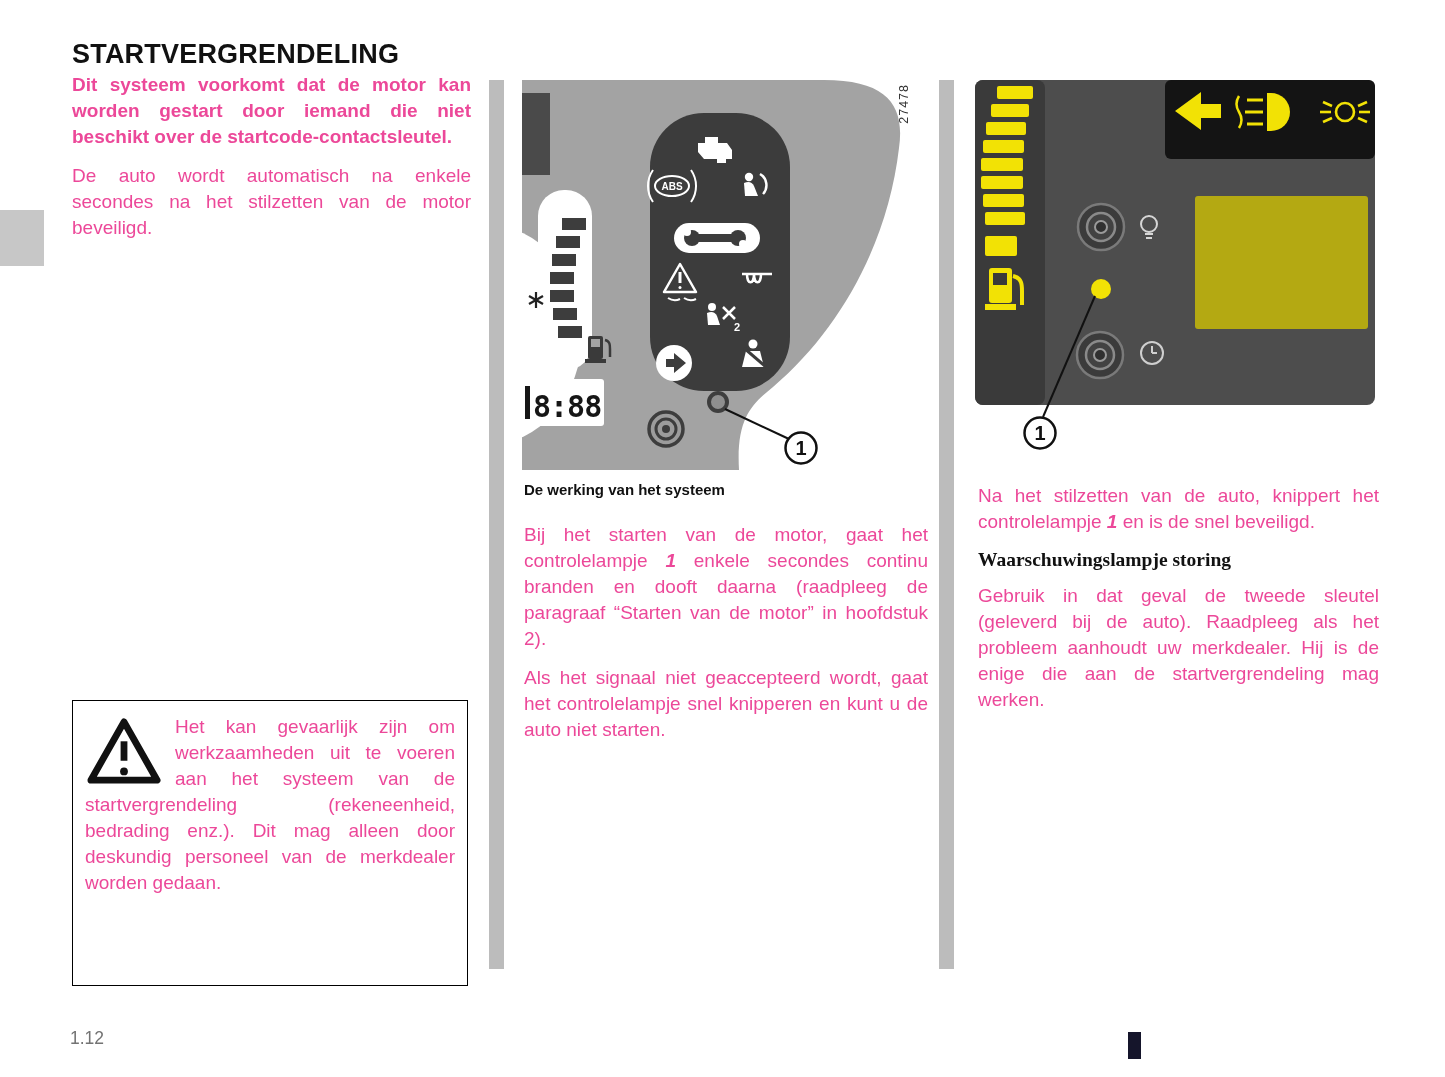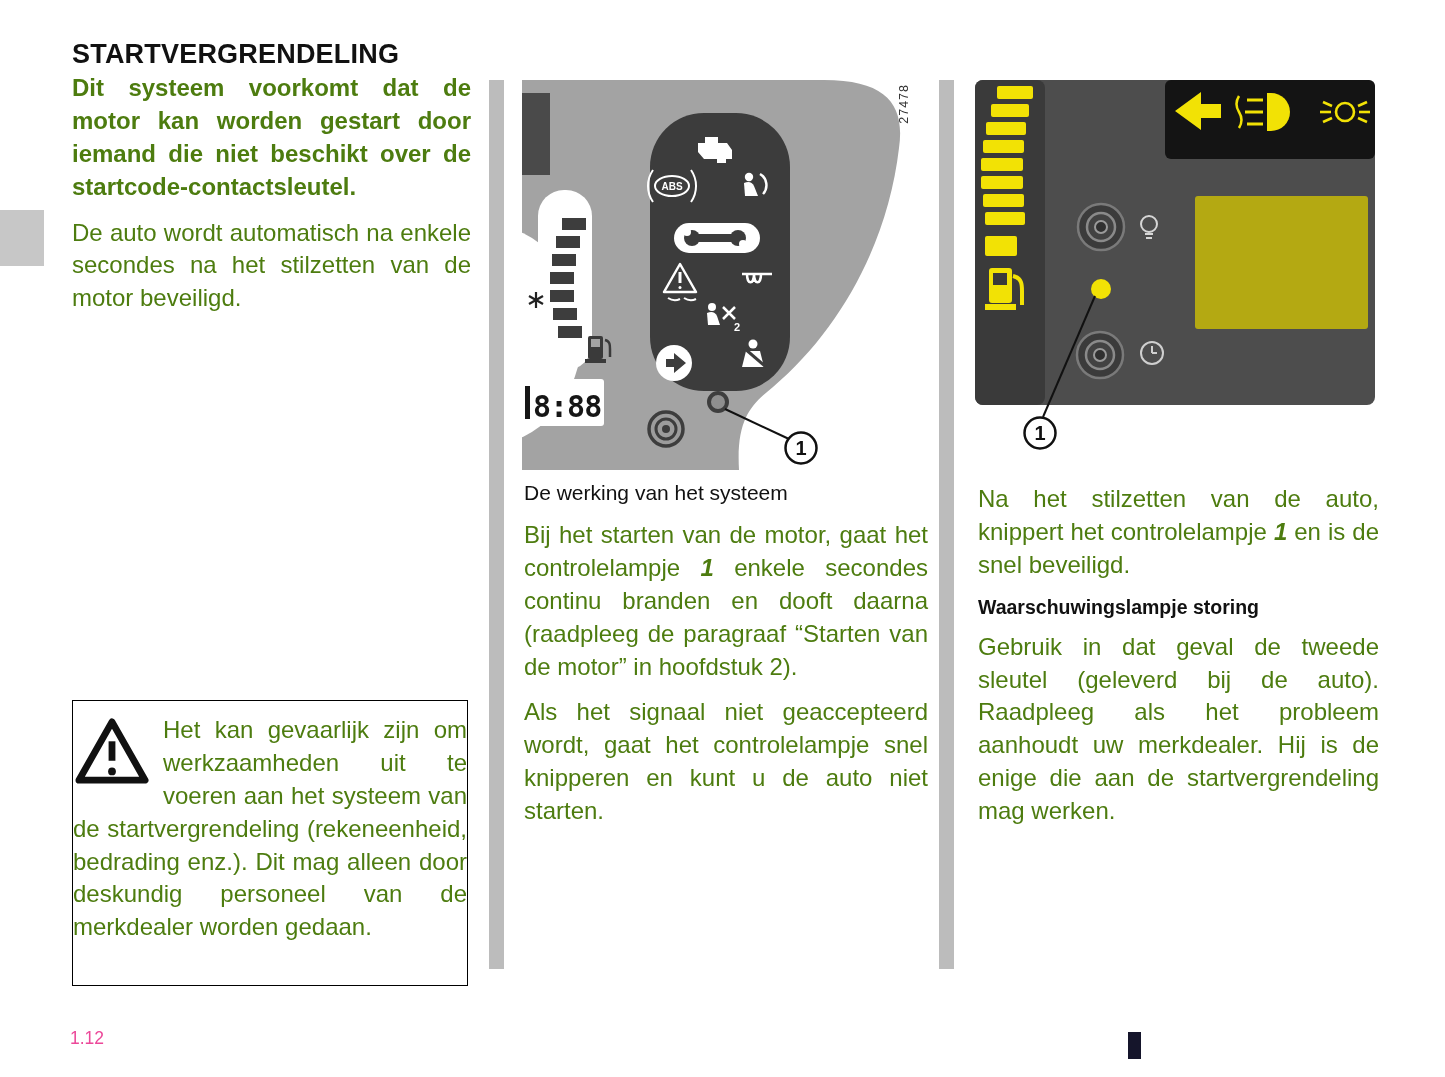--- a/index.html
+++ b/index.html
@@ -6,34 +6,34 @@
   html,body { background:#ffffff; }
   body {
     width:1445px; height:1077px; position:relative; overflow:hidden;
     font-family:"Liberation Sans", sans-serif; color:#1c1c1c;
   }
   .abs { position:absolute; }
   .title { left:72px; top:39px; font-size:27px; font-weight:bold; color:#111; letter-spacing:.2px; }
   .col-left { left:72px; top:72px; width:399px; }
   .col-mid  { left:524px; top:481px; width:404px; }
   .col-right{ left:978px; top:483px; width:401px; }
-  p.body { font-size:24px; line-height:1.37; text-align:justify; margin-bottom:13px; color:#4d7c0f; }
+  p.body { font-size:19px; line-height:1.37; text-align:justify; margin-bottom:13px; color:#ec4899; }
   .bold { font-weight:bold; }
-  .h2 { font-size:21px; font-weight:normal; color:#111; margin-bottom:14px; }
-  .h3 { font-size:19.5px; font-weight:bold; color:#111; margin:14px 0 12px 0; }
+  .h2 { font-size:15px; font-weight:bold; color:#111; margin-bottom:24px; }
+  .h3 { font-size:19.5px; font-weight:bold; color:#111; margin:14px 0 12px 0;font-family:Liberation Serif, serif; }
   .marker { font-weight:bold; font-style:italic; }
   .vbar { top:80px; width:15px; height:889px; background:#bcbcbc; }
   .vbar-mid { left:489px; }
   .vbar-right { left:939px; }
   .tab { left:0; top:210px; width:44px; height:56px; background:#c7c7c7; }
-  .warning-box { left:72px; top:700px; width:396px; height:286px; border:1.5px solid #000; padding:13px 0; background:#fff; }
+  .warning-box { left:72px; top:700px; width:396px; height:286px; border:1.5px solid #000; padding:13px 12px; background:#fff; }
   .warning-icon { float:left; width:78px; height:72px; margin:2px 12px 4px 0; }
   .figref { left:897px; top:84px; font-size:12.5px; color:#333;
             writing-mode:vertical-rl; transform:rotate(180deg); letter-spacing:1px; }
-  .pagenum { left:70px; top:1028px; font-size:17.5px; color:#ec4899; }
+  .pagenum { left:70px; top:1028px; font-size:17.5px; color:#737373; }
   .endmark { left:1128px; top:1032px; width:13px; height:27px; background:#15152b; }
 </style>
 </head>
 <body>
 
 <h1 class="abs title">STARTVERGRENDELING</h1>
 
 <div class="abs tab"></div>
 
 <div class="abs col-left">

